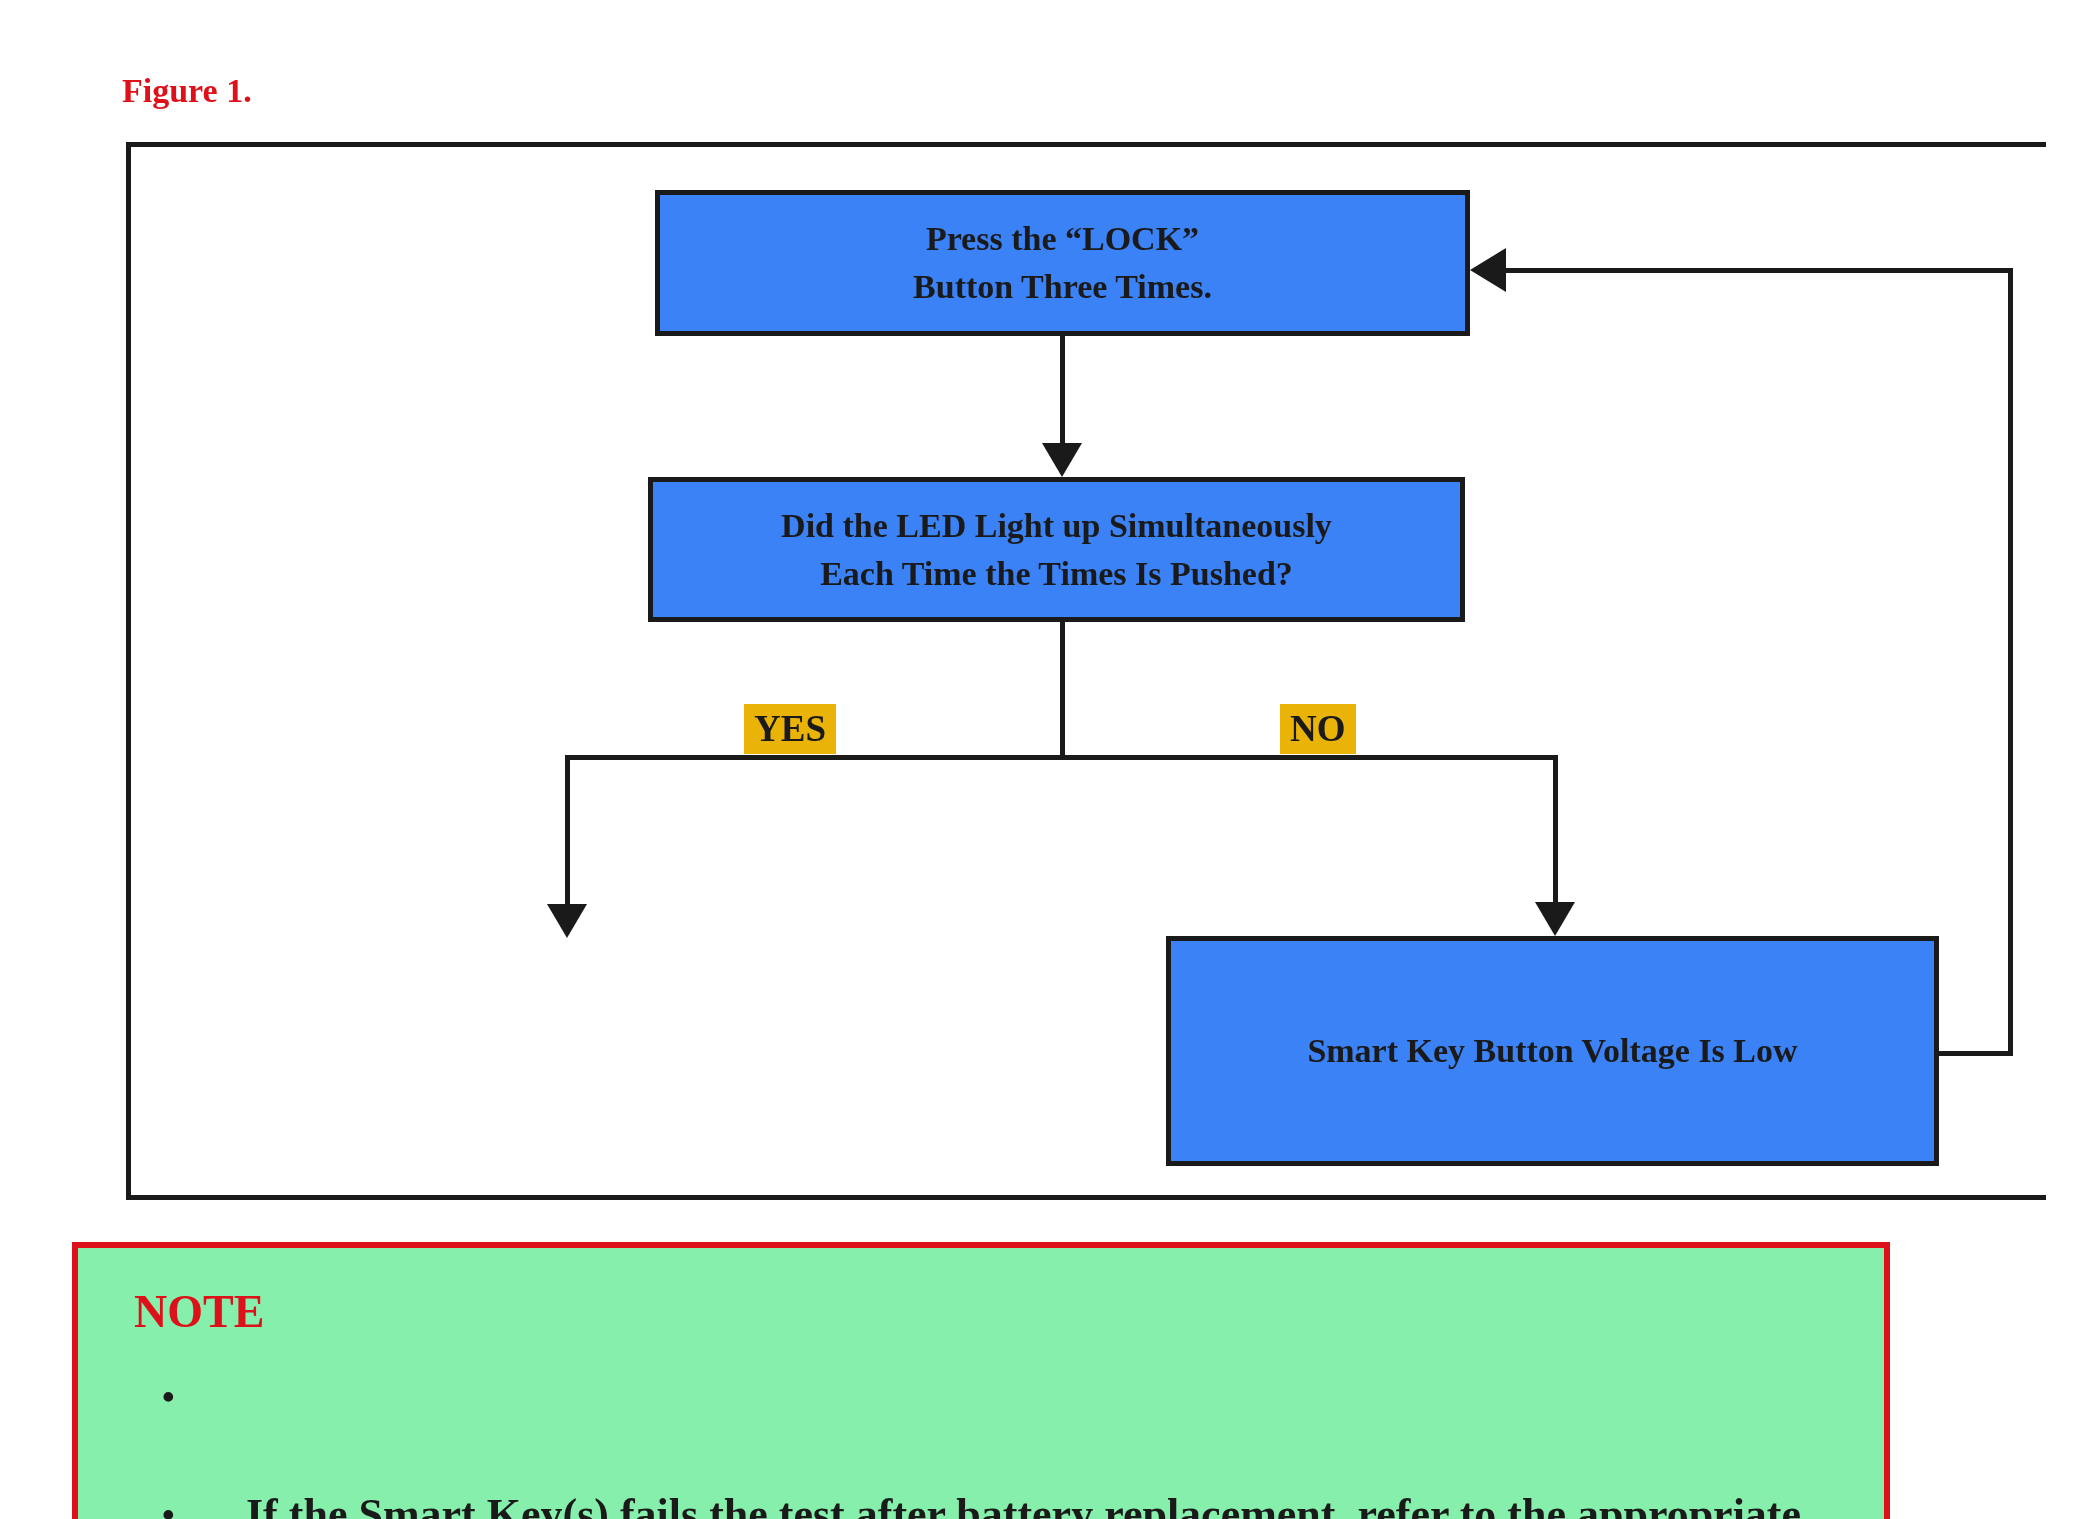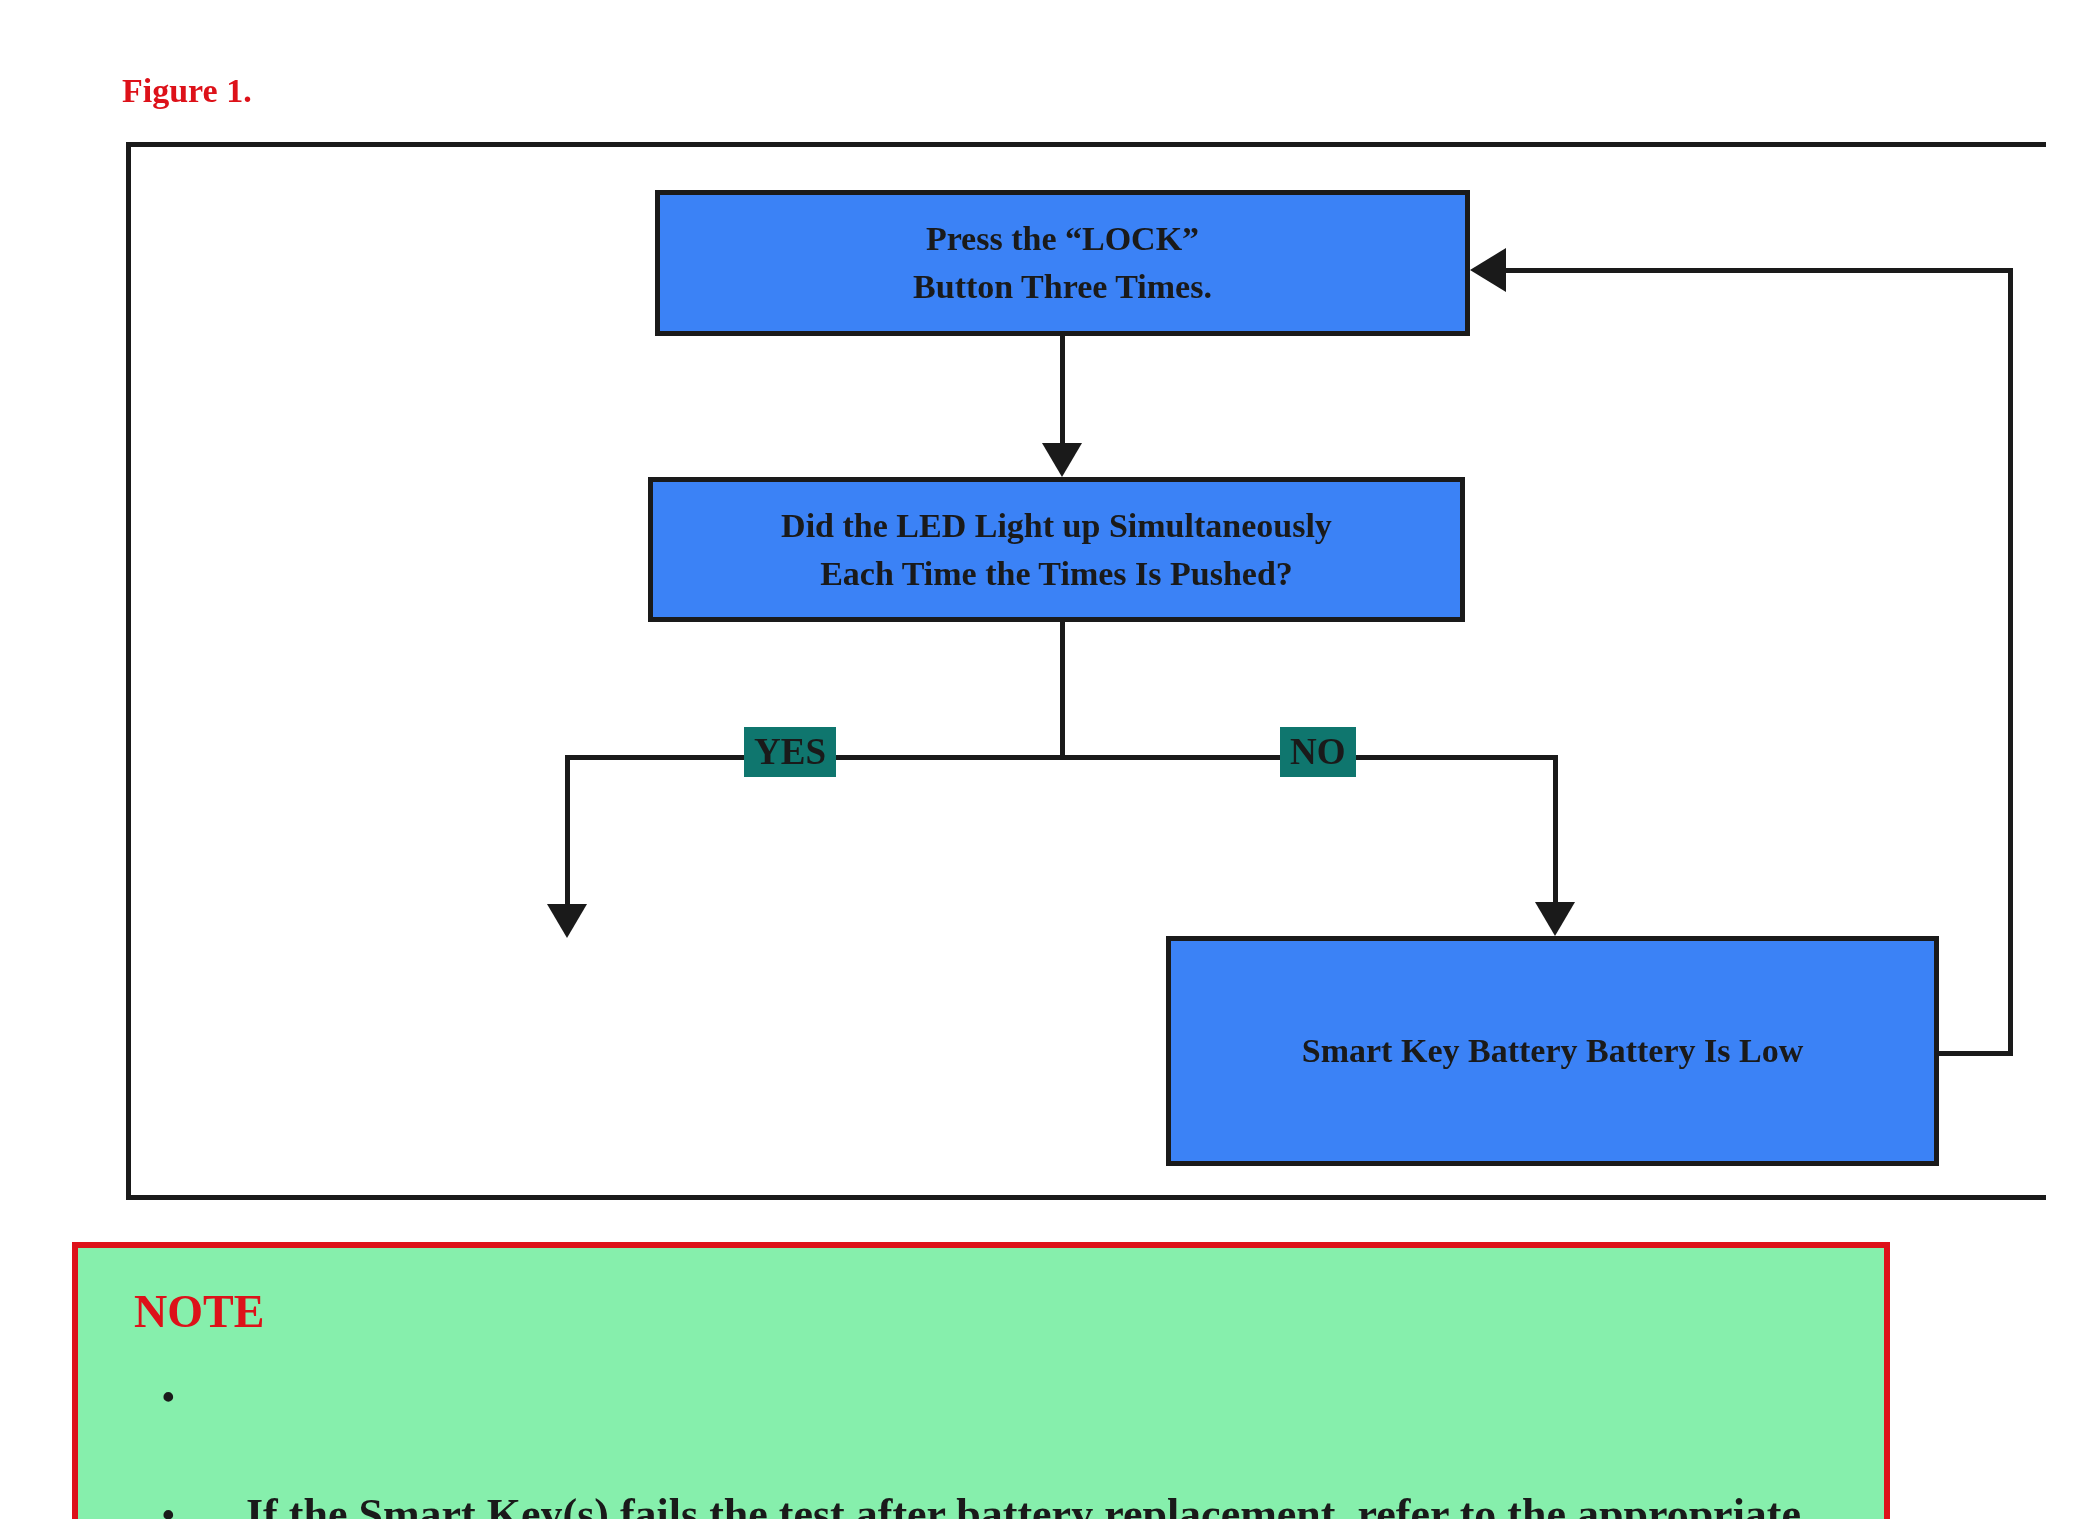--- a/index.html
+++ b/index.html
@@ -86,22 +86,22 @@
     width: 0; height: 0;
     border-top: 22px solid transparent;
     border-bottom: 22px solid transparent;
     border-right: 36px solid #1a1a1a;
     left: 1406px; top: 184px;
   }
 
   
   .branch-label {
     position: absolute;
-    top: 663px;
-    background: #0f766e;
+    top: 640px;
+    background: #eab308;
     padding: 0 10px;
     font-size: 37px;
     font-weight: bold;
     line-height: 50px;
     color: #1a1a1a;
   }
   .branch-label.yes { left: 680px; }
   .branch-label.no  { left: 1216px; }
 
   
@@ -149,21 +149,21 @@
   <div class="flow-frame"></div>
 
   <div class="node node-step1">Press the “LOCK”
 Button Three Times.</div>
 
   <div class="node node-question">Did the LED Light up Simultaneously
 Each Time the Times Is Pushed?</div>
 
 
   <div class="node node-no">
-    <div>Smart Key Battery Battery Is Low</div>
+    <div>Smart Key Button Voltage Is Low</div>
   </div>
 
   <div class="line line-step1-question"></div>
   <div class="arrow-down arrow-into-question"></div>
 
   <div class="line line-question-stem"></div>
   <div class="line line-branch"></div>
 
   <div class="branch-label yes">YES</div>
   <div class="branch-label no">NO</div>

